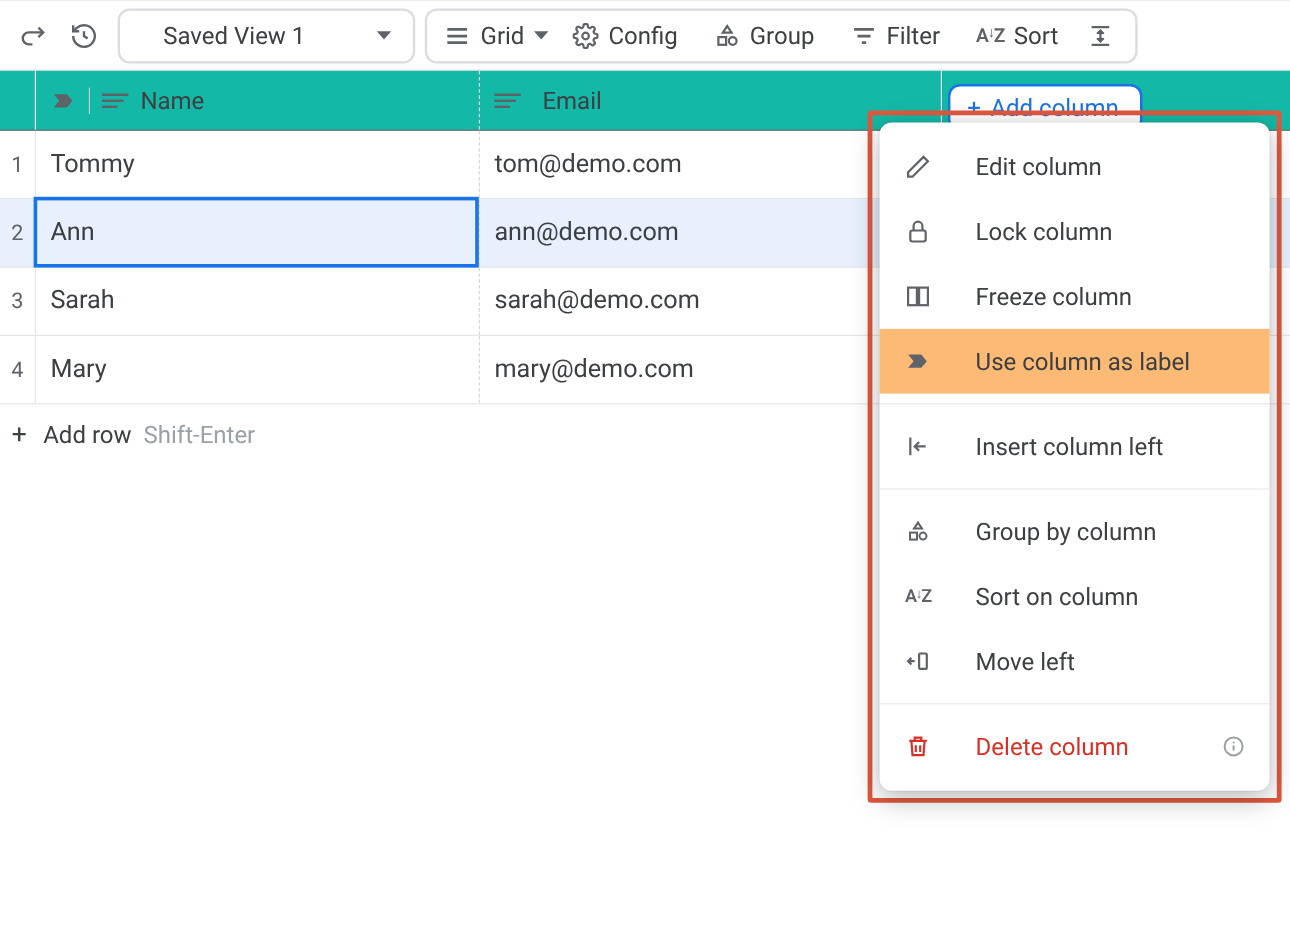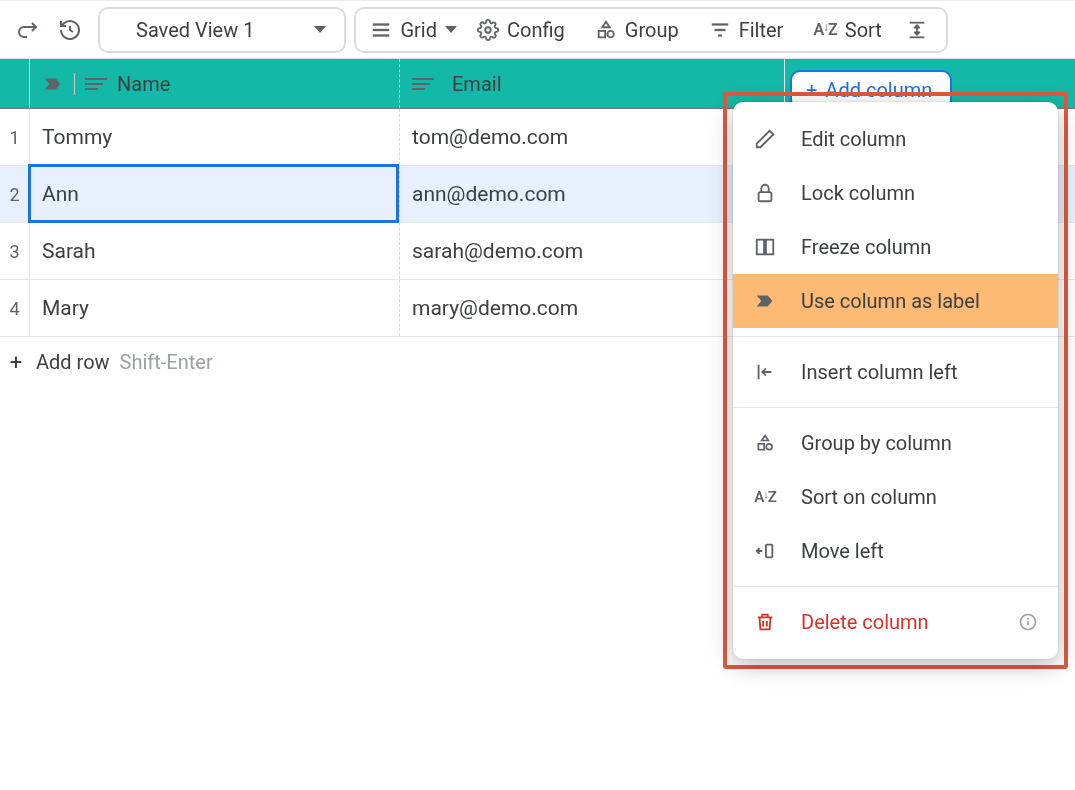--- a/index.html
+++ b/index.html
@@ -153,21 +153,21 @@
     .ctxmenu {
       background:#fff;
       border-radius: 10px;
       box-shadow: 0 6px 24px rgba(0,0,0,.28), 0 0 0 1px rgba(0,0,0,.04);
       padding: 10px 0;
       font-size: 20px;
     }
     .mi {
       height: 54px;
       display:flex; align-items:center;
-      gap: 22px;
+      gap: 34px;
       padding: 0 20px 0 18px;
       cursor:pointer;
       color:#3c4043;
       text-align:center;
     }
     .mi .mic { width:28px; display:inline-flex; justify-content:center; color:#5f6368; }
     .mi.hover { background:#fdba74; }
     .mi.danger { color:#d93025; }
     .mi.danger .mic { color:#d93025; }
     .mi .trail { margin-left:auto; color:#9aa0a6; display:inline-flex; }

